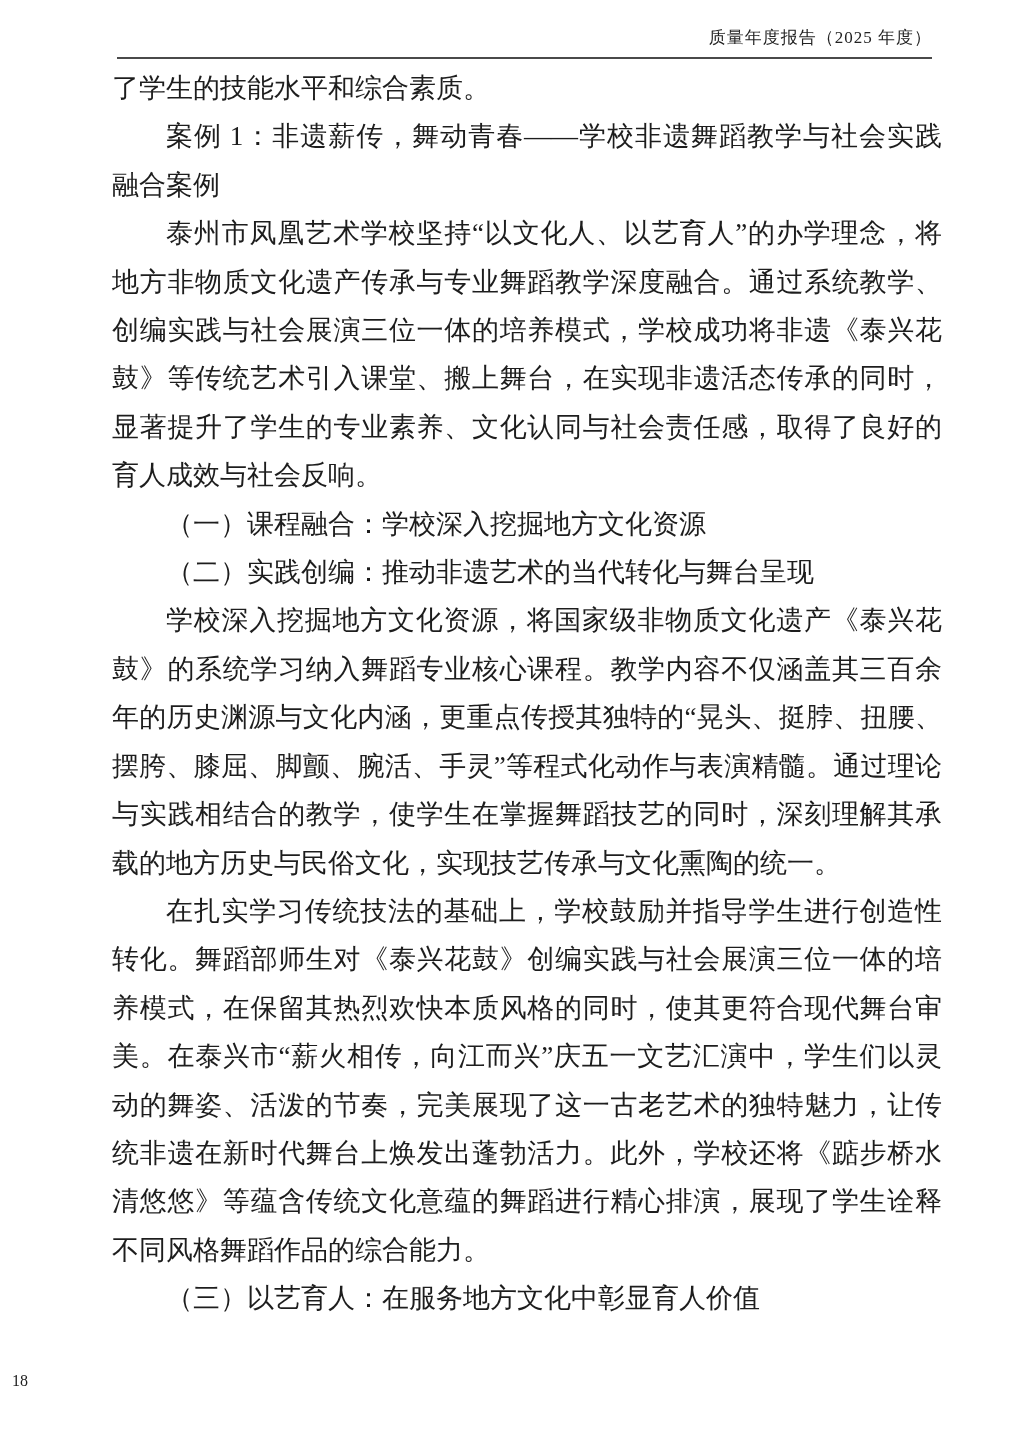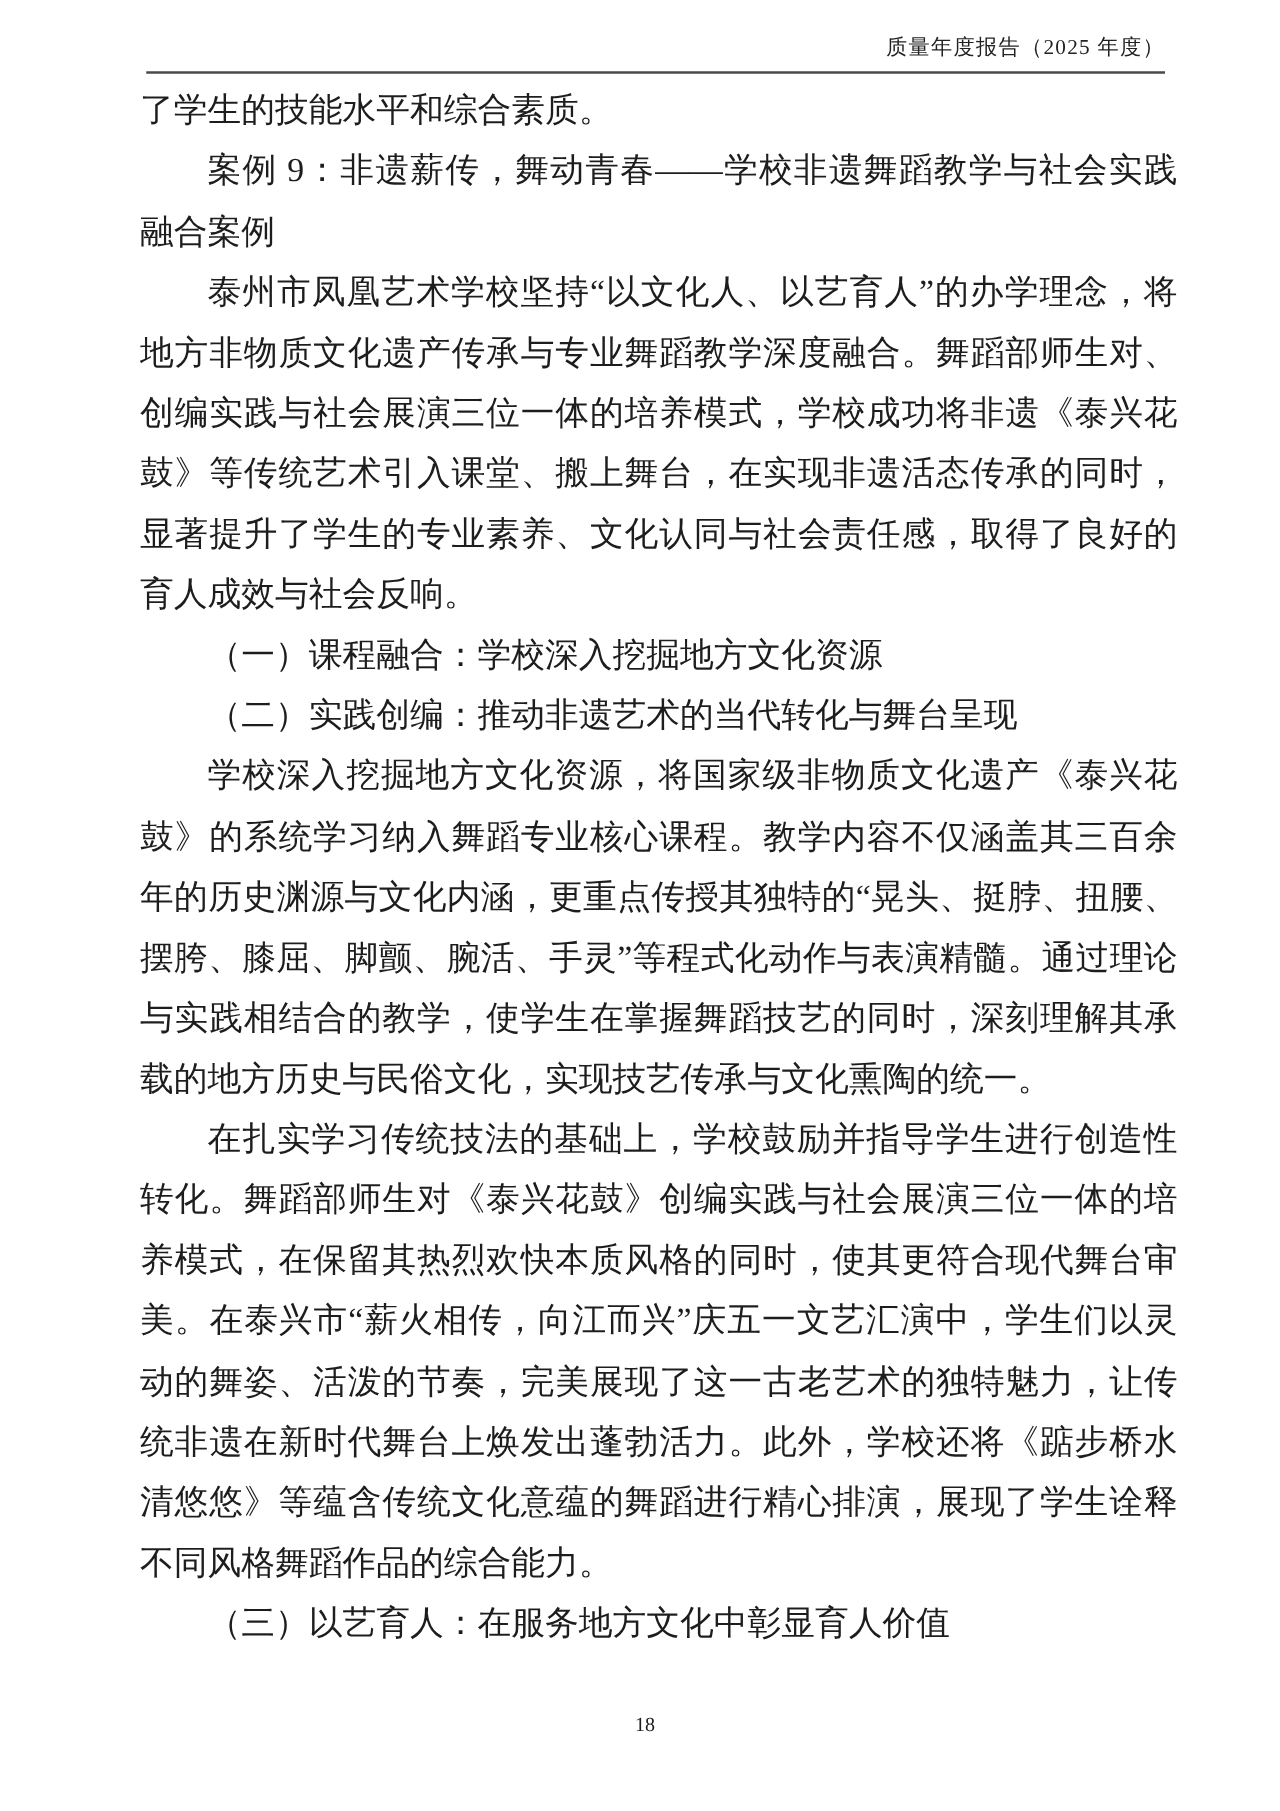--- a/index.html
+++ b/index.html
@@ -47,38 +47,37 @@
     text-indent: 2em;
   }
   .content p.no-indent {
     text-indent: 0;
   }
   .footer {
     position: absolute;
     left: 0;
     right: 16px;
     top: 1372px;
-    text-align: center;
     font-size: 16px;
     color: #1d1d1d;
   }
 </style>
 </head>
 <body>
 
 <div class="page">
 
   <header class="header">
     <span>质量年度报告（2025 年度）</span>
   </header>
 
   <main class="content">
     <p class="no-indent">了学生的技能水平和综合素质。</p>
-    <p>案例 9：非遗薪传，舞动青春——学校非遗舞蹈教学与社会实践融合案例</p>
-    <p>泰州市凤凰艺术学校坚持“以文化人、以艺育人”的办学理念，将地方非物质文化遗产传承与专业舞蹈教学深度融合。舞蹈部师生对、创编实践与社会展演三位一体的培养模式，学校成功将非遗《泰兴花鼓》等传统艺术引入课堂、搬上舞台，在实现非遗活态传承的同时，显著提升了学生的专业素养、文化认同与社会责任感，取得了良好的育人成效与社会反响。</p>
+    <p>案例 1：非遗薪传，舞动青春——学校非遗舞蹈教学与社会实践融合案例</p>
+    <p>泰州市凤凰艺术学校坚持“以文化人、以艺育人”的办学理念，将地方非物质文化遗产传承与专业舞蹈教学深度融合。通过系统教学、创编实践与社会展演三位一体的培养模式，学校成功将非遗《泰兴花鼓》等传统艺术引入课堂、搬上舞台，在实现非遗活态传承的同时，显著提升了学生的专业素养、文化认同与社会责任感，取得了良好的育人成效与社会反响。</p>
     <p>（一）课程融合：学校深入挖掘地方文化资源</p>
     <p>（二）实践创编：推动非遗艺术的当代转化与舞台呈现</p>
     <p>学校深入挖掘地方文化资源，将国家级非物质文化遗产《泰兴花鼓》的系统学习纳入舞蹈专业核心课程。教学内容不仅涵盖其三百余年的历史渊源与文化内涵，更重点传授其独特的“晃头、挺脖、扭腰、摆胯、膝屈、脚颤、腕活、手灵”等程式化动作与表演精髓。通过理论与实践相结合的教学，使学生在掌握舞蹈技艺的同时，深刻理解其承载的地方历史与民俗文化，实现技艺传承与文化熏陶的统一。</p>
     <p>在扎实学习传统技法的基础上，学校鼓励并指导学生进行创造性转化。舞蹈部师生对《泰兴花鼓》创编实践与社会展演三位一体的培养模式，在保留其热烈欢快本质风格的同时，使其更符合现代舞台审美。在泰兴市“薪火相传，向江而兴”庆五一文艺汇演中，学生们以灵动的舞姿、活泼的节奏，完美展现了这一古老艺术的独特魅力，让传统非遗在新时代舞台上焕发出蓬勃活力。此外，学校还将《踮步桥水清悠悠》等蕴含传统文化意蕴的舞蹈进行精心排演，展现了学生诠释不同风格舞蹈作品的综合能力。</p>
     <p>（三）以艺育人：在服务地方文化中彰显育人价值</p>
   </main>
 
   <footer class="footer">
     <span>18</span>
   </footer>

